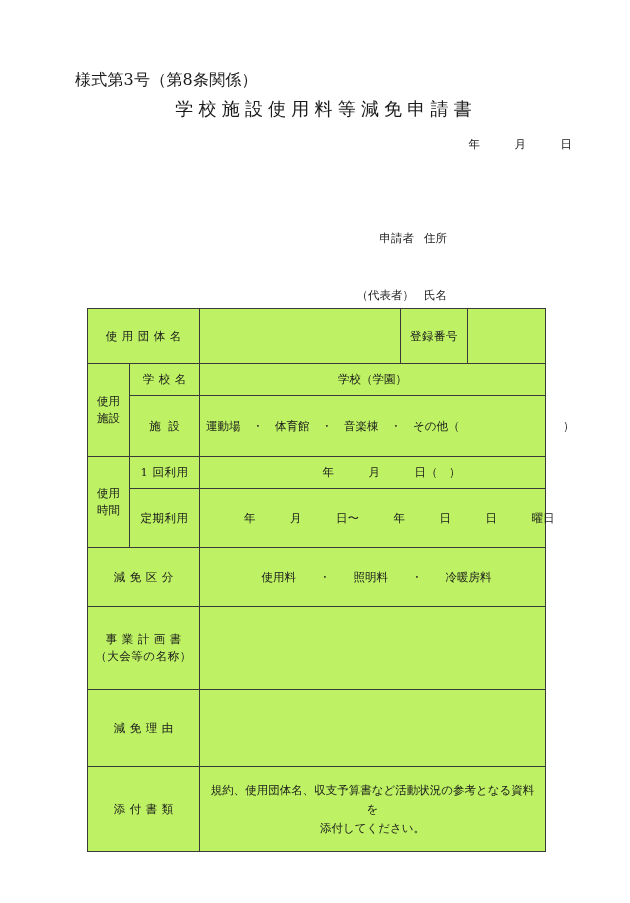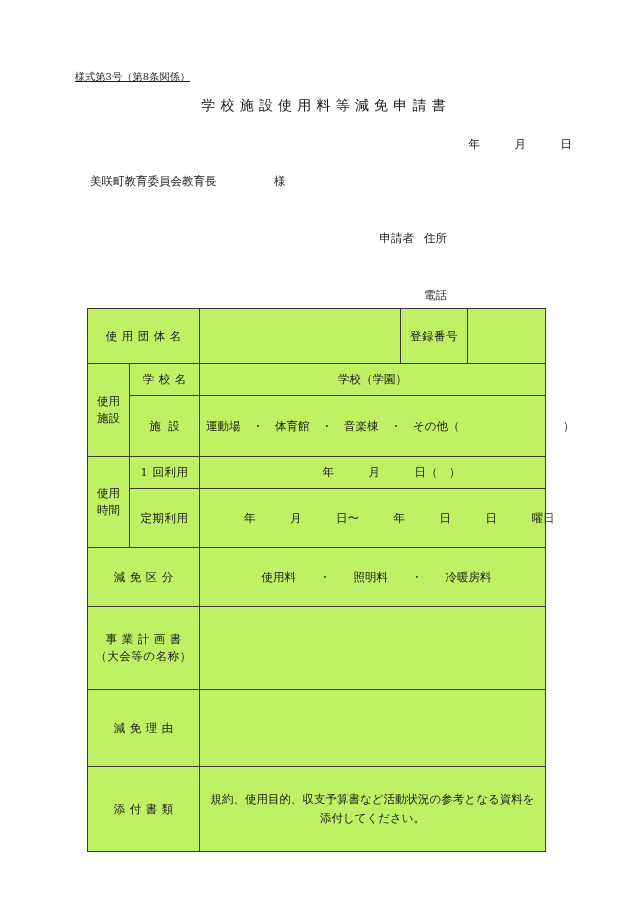--- a/index.html
+++ b/index.html
@@ -20,32 +20,31 @@
     position: absolute;
     inset: 0;
     background: #ffffff;
   }
 
   
   .form-no {
     position: absolute;
     left: 75px;
     top: 70px;
-    font-size: 10px;
+    font-size: 16px;
     letter-spacing: 0.2px;
     white-space: nowrap;
-    text-decoration: underline;
   }
   .doc-title {
     position: absolute;
     left: 0;
     right: 0;
     top: 97px;
     text-align: center;
-    font-size: 14px;
+    font-size: 18px;
     letter-spacing: 5.2px;
     text-indent: 5.2px;
     white-space: nowrap;
     margin-left: 17px;
   }
   .date-line {
     position: absolute;
     right: 58px;
     top: 137px;
     font-size: 11.5px;
@@ -147,25 +146,27 @@
 <body>
 
 <div class="page">
 
   <div class="form-no">様式第3号（第8条関係）</div>
 
   <div class="doc-title">学校施設使用料等減免申請書</div>
 
   <div class="date-line">年　　　月　　　日</div>
 
-  <div class="addressee">美咲町教育委員会教育長　　　　　様</div>
 
   <div class="applicant">
     <span class="ln">
       <span class="lbl">申請者</span><span class="fld">住所</span>
+    </span>
+    <span class="ln">
+      <span class="lbl">（代表者）</span><span class="fld">氏名</span>
     </span>
     <span class="ln">
       <span class="lbl"></span><span class="fld">電話</span>
     </span>
   </div>
 
 
   <table class="form-table">
     <colgroup>
       <col style="width:42px">
@@ -243,21 +244,21 @@
           <span class="spread">減免理由</span>
         </td>
         <td class="c-left" colspan="3"></td>
       </tr>
 
       <tr>
         <td class="lbl-cell" colspan="2" style="height:68px">
           <span class="spread">添付書類</span>
         </td>
         <td class="c-left attach-text" colspan="3">
-          <span>規約、使用目的、収支予算書など活動状況の参考となる資料を</span>
+          <span>規約、使用団体名、収支予算書など活動状況の参考となる資料を</span>
           <span>添付してください。</span>
         </td>
       </tr>
 
     </tbody>
   </table>
 
 </div>
 
 </body></html>

